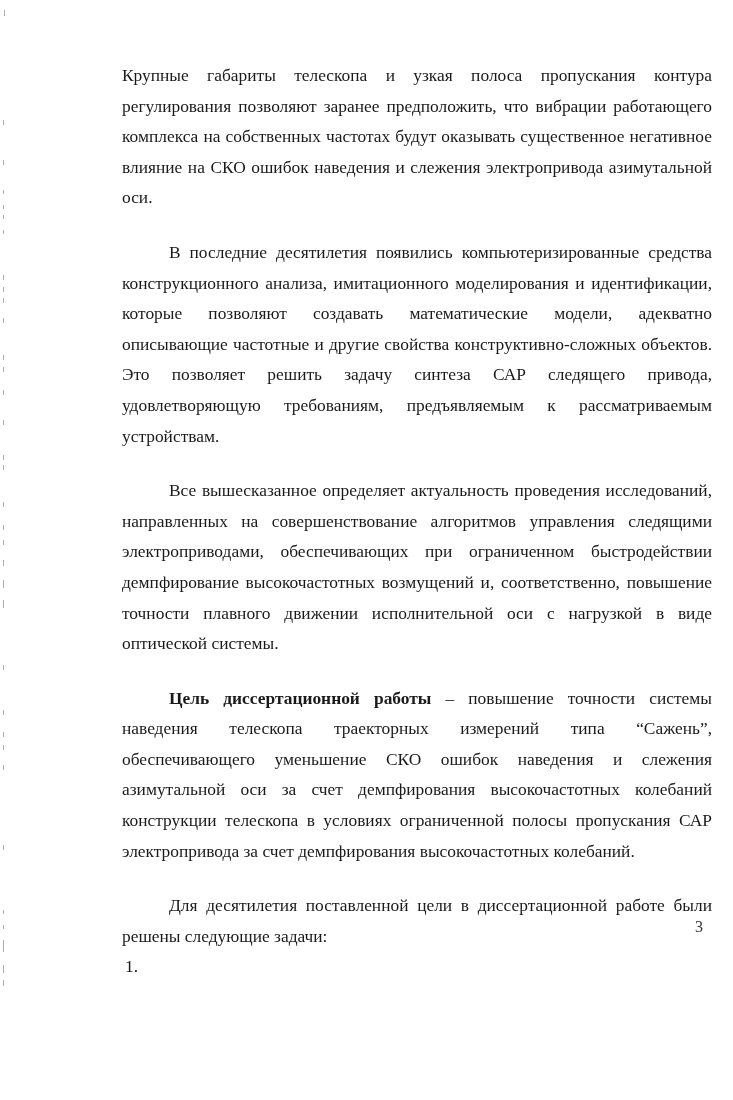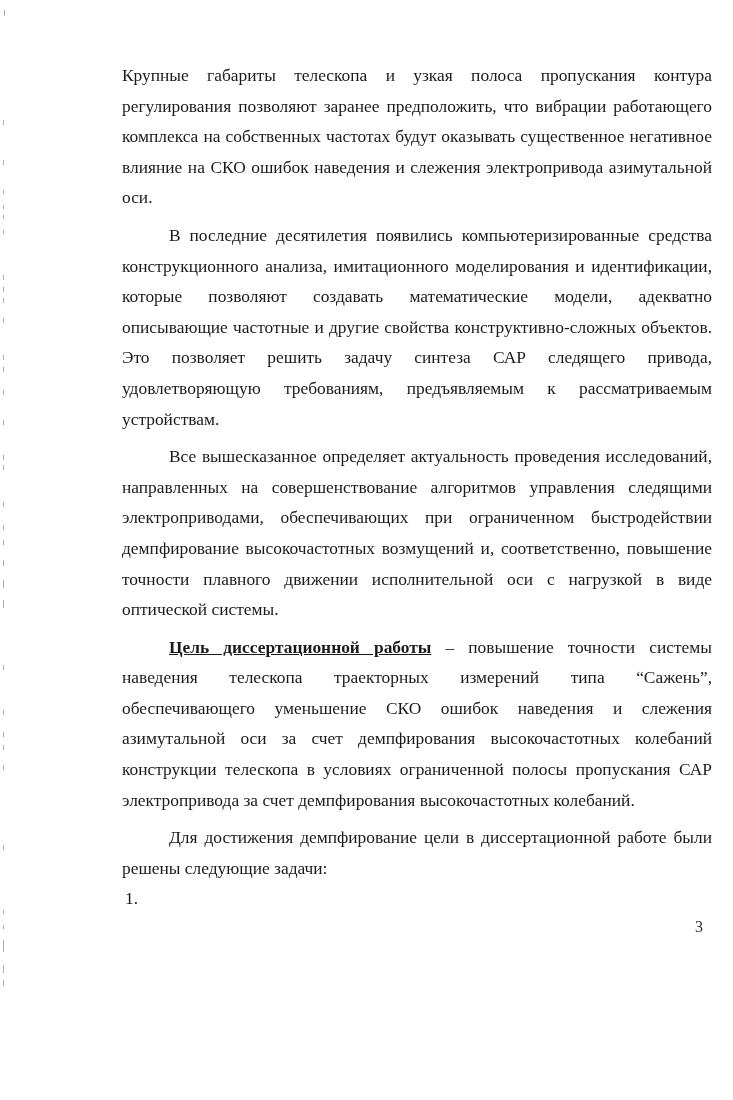--- a/index.html
+++ b/index.html
@@ -43,25 +43,24 @@
       letter-spacing: 0;
     }
     .para {
       margin: 0;
       text-indent: 0;
     }
     .para.indent {
       text-indent: 47px;
     }
     .para + .para {
-      margin-top: 7px;
+      margin-top: 24px;
     }
     .goal-label {
       font-weight: bold;
-      text-decoration: underline;
     }
     .list-item {
       position: relative;
       margin: 0;
       padding-left: 36px;
     }
     .list-num {
       position: absolute;
       left: 3px;
       top: 0;
@@ -121,21 +120,21 @@
     <p class="para">Крупные габариты телескопа и узкая полоса пропускания контура регулирования позволяют заранее предположить, что вибрации работающего комплекса на собственных частотах будут оказывать существенное негативное влияние на СКО ошибок наведения и слежения электропривода азимутальной оси.</p>
 
     <p class="para indent">В последние десятилетия появились компьютеризированные средства конструкционного анализа, имитационного моделирования и идентификации, которые позволяют создавать математические модели, адекватно описывающие частотные и другие свойства конструктивно-сложных объектов. Это позволяет решить задачу синтеза САР следящего привода, удовлетворяющую требованиям, предъявляемым к рассматриваемым устройствам.</p>
 
     <p class="para indent">Все вышесказанное определяет актуальность проведения исследований, направленных на совершенствование алгоритмов управления следящими электроприводами, обеспечивающих при ограниченном быстродействии демпфирование высокочастотных возмущений и, соответственно, повышение точности плавного движении исполнительной оси с нагрузкой в виде оптической системы.</p>
 
     <p class="para indent">
       <span class="goal-label">Цель диссертационной работы</span><span> – повышение точности системы наведения телескопа траекторных измерений типа “Сажень”, обеспечивающего уменьшение СКО ошибок наведения и слежения азимутальной оси за счет демпфирования высокочастотных колебаний конструкции телескопа в условиях ограниченной полосы пропускания САР электропривода за счет демпфирования высокочастотных колебаний.</span>
     </p>
 
-    <p class="para indent">Для достижения демпфирование цели в диссертационной работе были решены следующие задачи:</p>
+    <p class="para indent">Для десятилетия поставленной цели в диссертационной работе были решены следующие задачи:</p>
 
     <p class="list-item">
       <span class="list-num">1.</span>
     </p>
   </div>
 
   <div class="page-number">3</div>
 
 </div>
 

